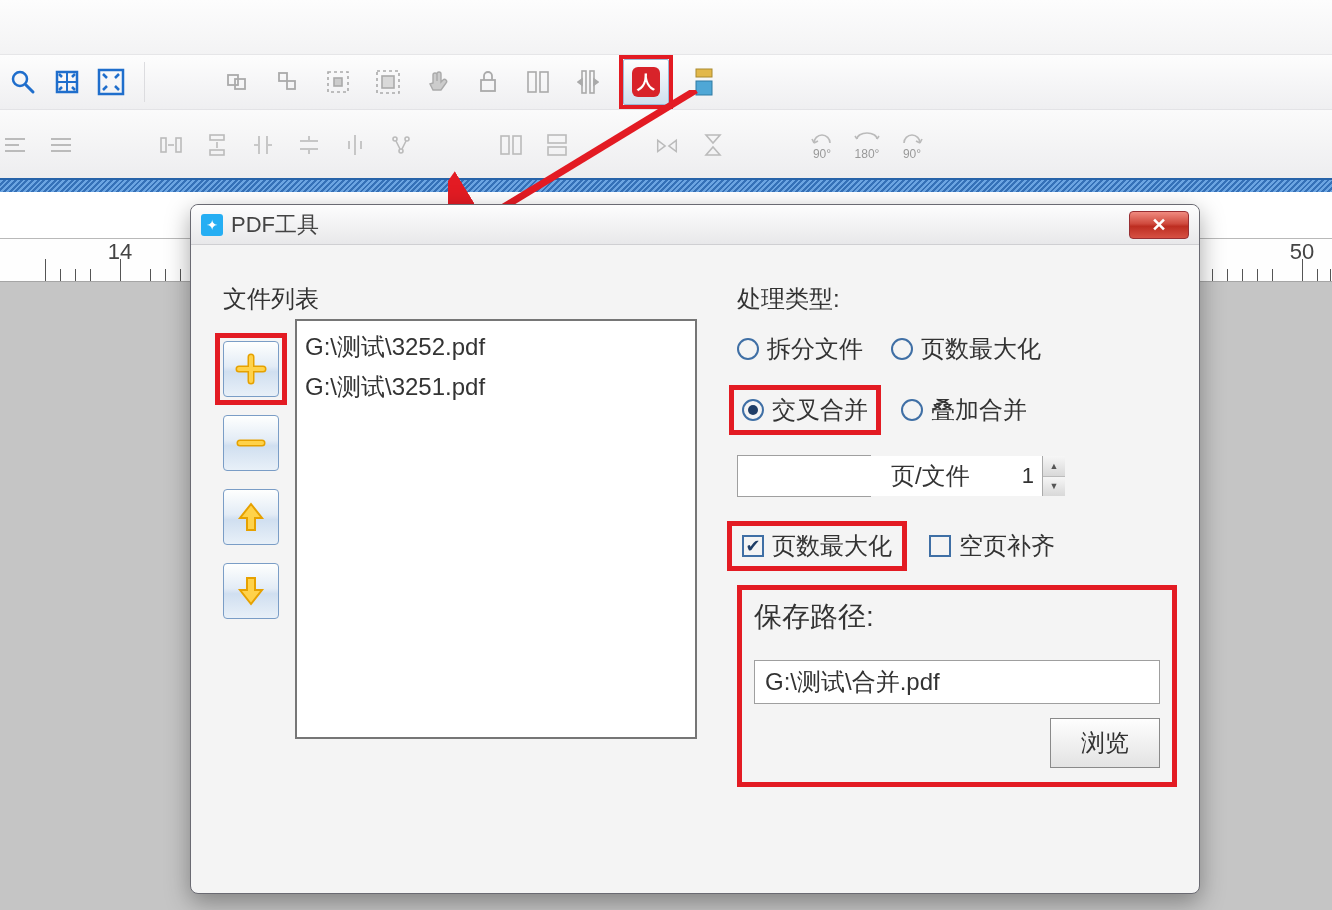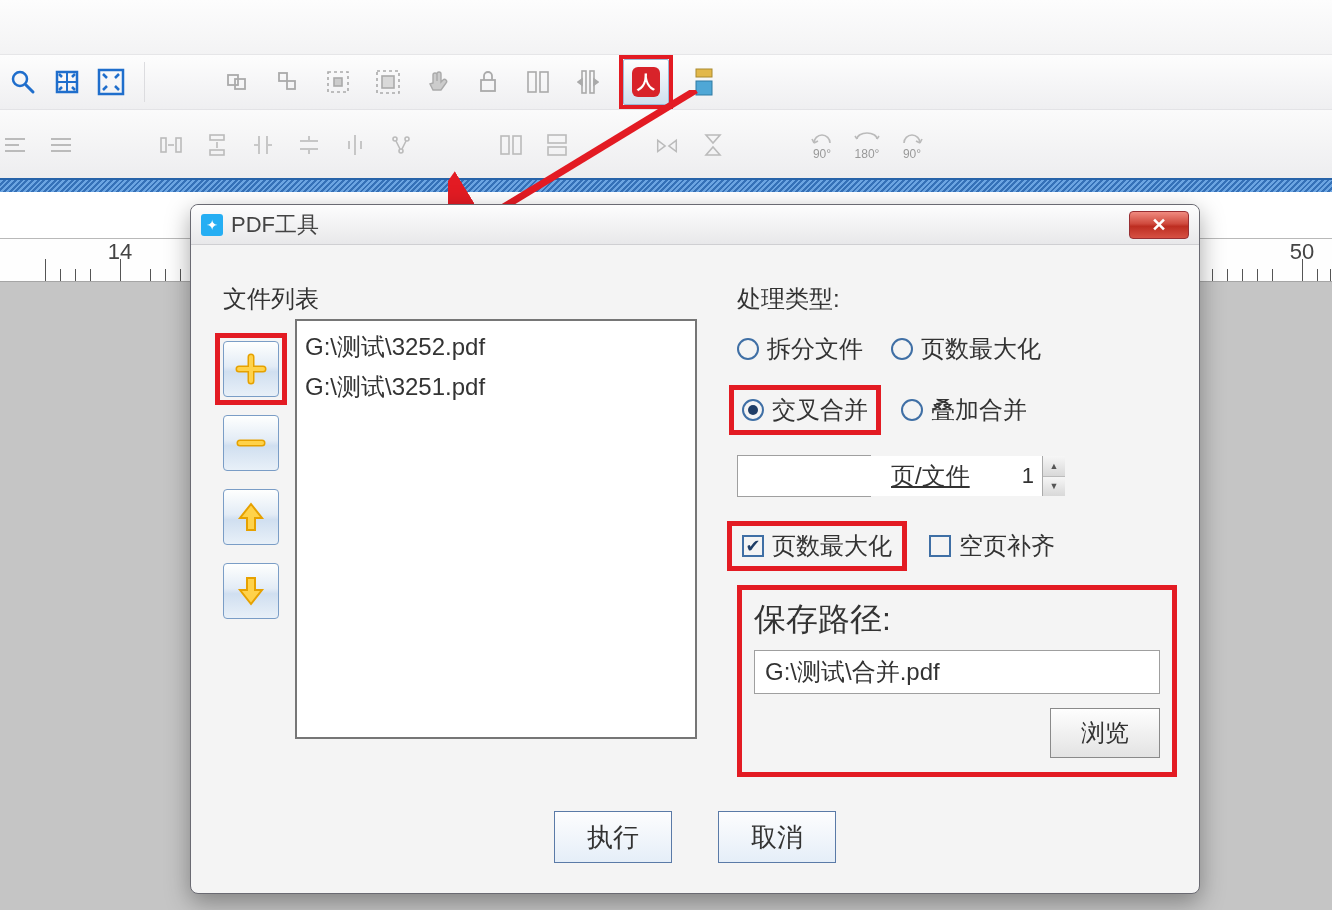--- a/index.html
+++ b/index.html
@@ -227,41 +227,41 @@
     height: 42px; width: 134px;
     background:#fff;
   }
   .spin input {
     flex:1; border:none; text-align:right; padding:0 8px;
     font-size:22px; color:#333;
   }
   .spin .btns { display:flex; flex-direction:column; border-left:1px solid #aaa; }
   .spin .sb { flex:1; width:22px; background:linear-gradient(#f6f6f6,#d8d8d8); display:flex;align-items:center;justify-content:center; font-size:9px; color:#555; border-bottom:1px solid #bbb;}
   .spin .sb:last-child{border-bottom:none;}
-  .unit { font-size:24px; color:#333;text-decoration:underline; }
+  .unit { font-size:24px; color:#333; }
 
   .check-row {
     display:flex; align-items:center; gap:32px;
     margin-top: 28px;
     font-size: 24px; color:#333;
   }
   .check {
     width: 22px; height: 22px; border:2px solid #3f6fa5;
     display:inline-flex;align-items:center;justify-content:center;
     margin-right:8px; font-size:18px; color:#1f3d66;
   }
   .check-lbl{display:flex;align-items:center;}
   .max-red { border:5px solid #e31b23; padding:4px 10px; margin:-4px -10px;}
 
   .save-box {
     margin-top: 18px;
     border:5px solid #e31b23;
     padding: 8px 12px 14px 12px;
   }
-  .save-label { font-size:32px; color:#333; margin-bottom:8px;}
+  .save-label { font-size:28px; color:#333; margin-bottom:24px;}
   .save-path {
     height: 44px; border:1px solid #9f9f9f; background:#fff;
     font-size:24px; color:#333; padding:6px 10px;
     display:flex;align-items:center;
   }
   .browse-btn {
     margin-top: 14px; margin-left: auto;
     width: 110px; height: 50px;
     border:1px solid #8a8a8a;
     background: linear-gradient(#fefefe,#e3e3e3);
@@ -629,17 +629,13 @@
         <div class="save-path">
           <span>G:\测试\合并.pdf</span>
         </div>
         <div class="save-row2">
           <div class="browse-btn">浏览</div>
         </div>
       </div>
     </div>
   </div>
 
-  <div class="dialog-footer">
-    <div class="dlg-btn">执行</div>
-    <div class="dlg-btn">取消</div>
-  </div>
 </div>
 
 </body></html>

